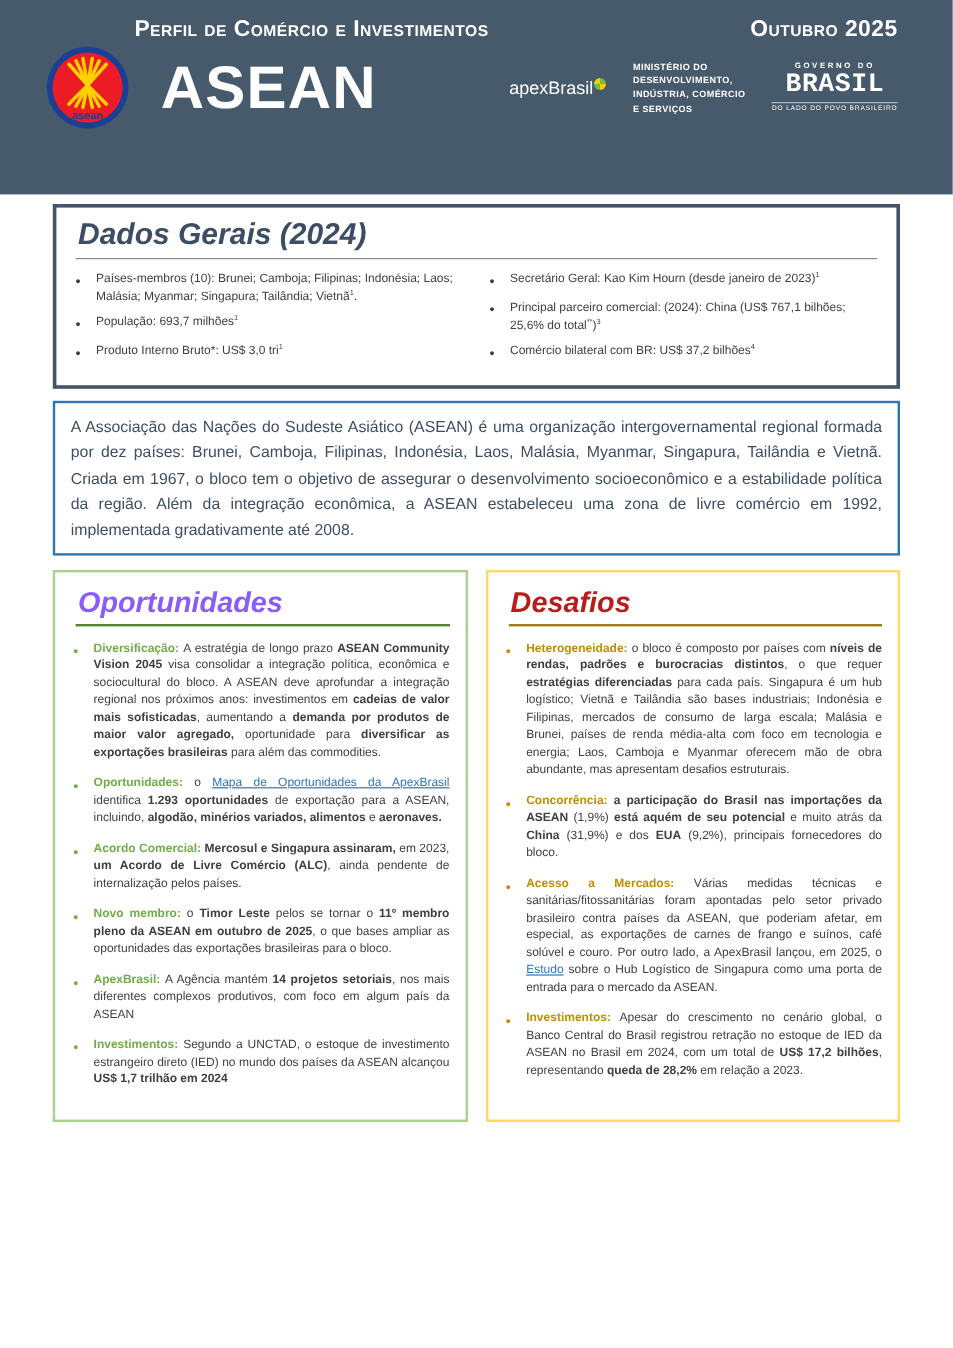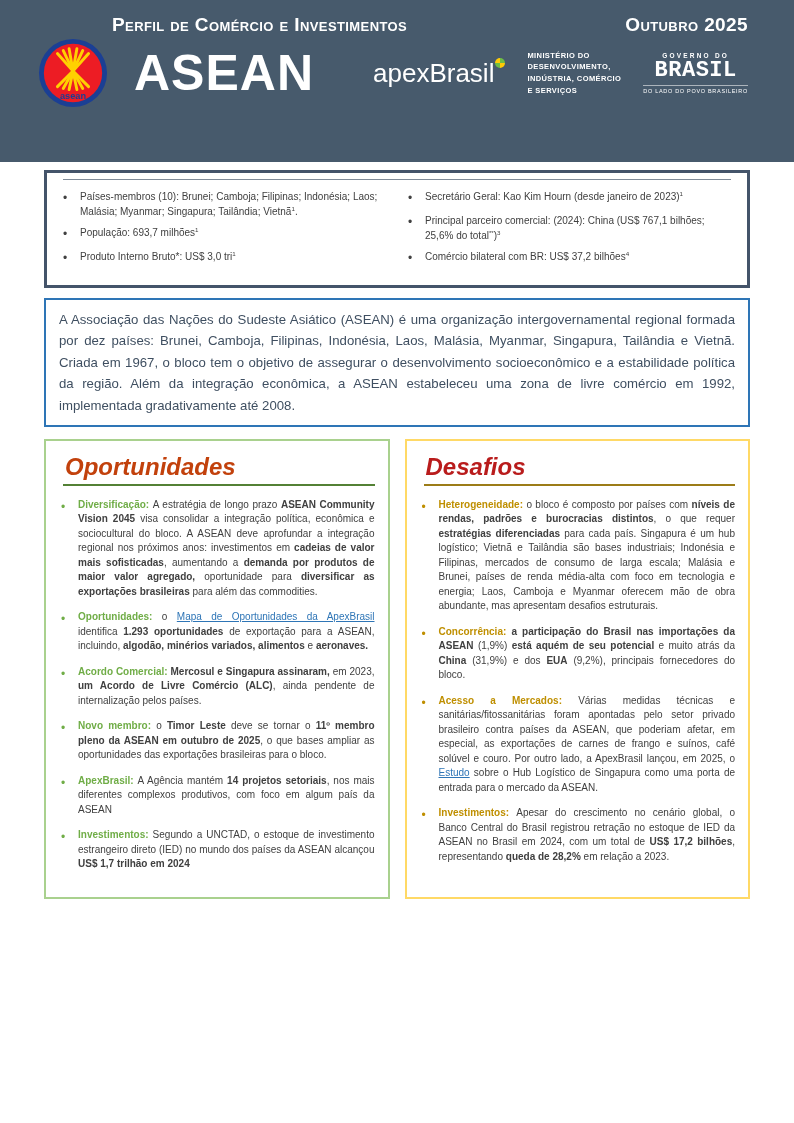--- a/index.html
+++ b/index.html
@@ -7,21 +7,21 @@
   .page{width:794px;min-height:1123px;box-sizing:border-box;background:#fff;}
 
   
   header{background:#475a6c;height:162px;box-sizing:border-box;padding:14px 46px 0 38px;color:#fff;}
   .header-top{display:flex;justify-content:space-between;align-items:baseline;padding-left:74px;}
   .hdr-smallcaps{font-variant:small-caps;font-weight:700;font-size:19px;letter-spacing:.4px;}
   .header-main{display:flex;align-items:center;margin-top:2px;}
   .asean-emblem{width:70px;height:70px;display:block;}
   .asean-title{font-size:50px;font-weight:700;margin-left:26px;letter-spacing:1px;line-height:1;}
   .header-logos{margin-left:auto;display:flex;align-items:center;gap:22px;}
-  .apex{font-size:26px;position:relative;white-space:nowrap;margin-left:20px;}
+  .apex{font-size:15px;position:relative;white-space:nowrap;margin-left:20px;}
   .apex-swirl{display:inline-block;width:10px;height:10px;border-radius:50%;
     background:conic-gradient(#6fbe44 0 90deg,#ffcb05 90deg 180deg,#6fbe44 180deg 270deg,#ffcb05 270deg 360deg);
     vertical-align:top;margin-left:1px;}
   .ministry{text-align:left;font-size:7.5px;font-weight:700;line-height:1.55;letter-spacing:.4px;}
   .gov-brasil{text-align:center;}
   .gov-line{font-size:6.5px;letter-spacing:2.2px;font-weight:700;}
   .brasil-word{font-size:22px;font-weight:900;letter-spacing:.5px;line-height:1.05;font-family:Liberation Mono, monospace;}
   .brasil-tag{font-size:5.5px;letter-spacing:.7px;border-top:1px solid rgba(255,255,255,.55);padding-top:2px;margin-top:2px;}
 
   
@@ -38,21 +38,21 @@
   .btext{flex:1;font-size:10px;line-height:1.5;}
 
   .about-box{border:2.5px solid #2e75b6;margin-top:10px;padding:9px 13px;
     font-size:13.2px;line-height:1.62;text-align:justify;color:#3f4f61;}
 
   .cols{display:flex;gap:15px;margin-top:12px;align-items:stretch;}
   .col{flex:1;box-sizing:border-box;padding:4px 13px 14px 15px;}
   .col-green{border:2.5px solid #a9d18e;}
   .col-gold{border:2.5px solid #ffd966;}
   .col-title{font-style:italic;font-weight:700;font-size:24px;margin:8px 0 3px 4px;}
-  .col-green .col-title{color:#c2410c;}
+  .col-green .col-title{color:#8b5cf6;}
   .col-gold .col-title{color:#b91c1c;}
   .col-rule{border:none;margin:0 0 12px 2px;}
   .col-green .col-rule{border-top:2px solid #538135;}
   .col-gold .col-rule{border-top:2px solid #9c7c18;}
   .col .blist li{margin-bottom:11px;}
   .col .btext{text-align:justify;line-height:1.45;}
   .col-green .dot{color:#70ad47;}
   .col-gold .dot{color:#bf8f00;}
   .col-green .k{color:#70ad47;font-weight:700;}
   .col-gold .k{color:#bf8f00;font-weight:700;}
@@ -108,20 +108,21 @@
           <div class="brasil-word">BRASIL</div>
           <div class="brasil-tag">DO LADO DO POVO BRASILEIRO</div>
         </div>
       </div>
     </div>
   </header>
 
   <main>
 
     <section class="box-dados">
+      <h2 class="dados-title">Dados Gerais (2024)</h2>
       <hr class="rule-dados">
       <div class="dados-cols">
         <div class="dados-col">
           <ul class="blist">
             <li>
                 <span class="dot">•</span>
                 <div class="btext"><span>Países-membros (10): Brunei; Camboja; Filipinas; Indonésia; Laos; Malásia; Myanmar; Singapura; Tailândia; Vietnã</span><span class="sup">1</span><span>.</span></div>
               </li>
             <li>
                 <span class="dot">•</span>
@@ -167,21 +168,21 @@
           <li>
               <span class="dot">•</span>
               <div class="btext"><span class="k">Oportunidades: </span><span>o </span><a class="l">Mapa de Oportunidades da ApexBrasil</a><span> identifica </span><span class="b">1.293 oportunidades</span><span> de exportação para a ASEAN, incluindo, </span><span class="b">algodão, minérios variados, alimentos</span><span> e </span><span class="b">aeronaves.</span></div>
             </li>
           <li>
               <span class="dot">•</span>
               <div class="btext"><span class="k">Acordo Comercial: </span><span class="b">Mercosul e Singapura assinaram,</span><span> em 2023, </span><span class="b">um Acordo de Livre Comércio (ALC)</span><span>, ainda pendente de internalização pelos países.</span></div>
             </li>
           <li>
               <span class="dot">•</span>
-              <div class="btext"><span class="k">Novo membro: </span><span>o </span><span class="b">Timor Leste</span><span> deve se tornar o </span><span class="b">11º membro pleno da ASEAN em outubro de 2025</span><span>, o que bases ampliar as oportunidades das exportações brasileiras para o bloco.</span></div>
+              <div class="btext"><span class="k">Novo membro: </span><span>o </span><span class="b">Timor Leste</span><span> pelos se tornar o </span><span class="b">11º membro pleno da ASEAN em outubro de 2025</span><span>, o que bases ampliar as oportunidades das exportações brasileiras para o bloco.</span></div>
             </li>
           <li>
               <span class="dot">•</span>
               <div class="btext"><span class="k">ApexBrasil: </span><span>A Agência mantém </span><span class="b">14 projetos setoriais</span><span>, nos mais diferentes complexos produtivos, com foco em algum país da ASEAN</span></div>
             </li>
           <li>
               <span class="dot">•</span>
               <div class="btext"><span class="k">Investimentos: </span><span>Segundo a UNCTAD, o estoque de investimento estrangeiro direto (IED) no mundo dos países da ASEAN alcançou </span><span class="b">US$ 1,7 trilhão em 2024</span></div>
             </li>
         </ul>

